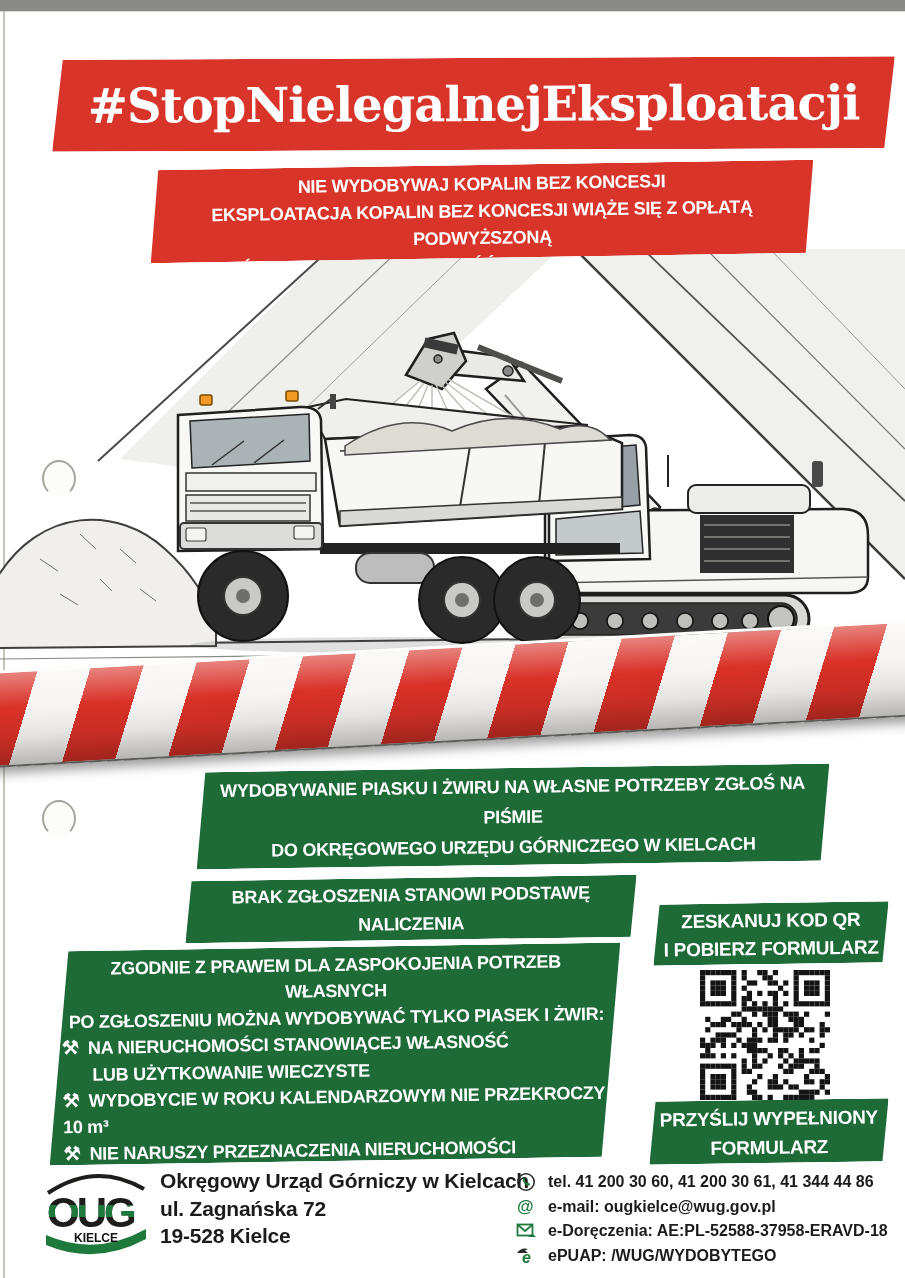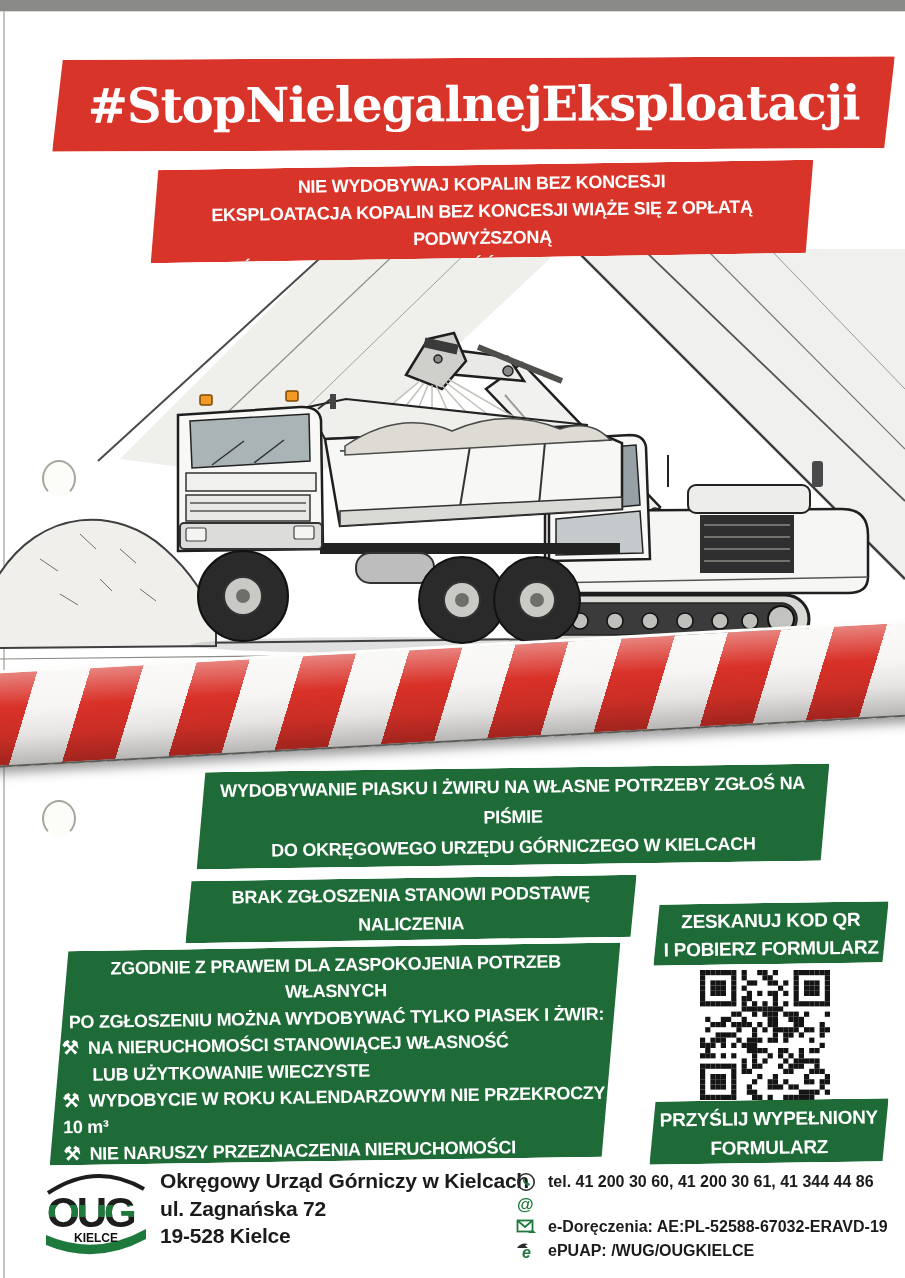--- a/index.html
+++ b/index.html
@@ -578,31 +578,32 @@
         <svg class="ic" viewBox="0 0 22 20">
           <circle cx="10" cy="10" r="8.2" fill="none" stroke="#2b2b2b" stroke-width="1.6"></circle>
           <path d="M7.2,6.2 C6.4,7.6 6.8,9.6 8.4,11.4 C10,13.2 12,14 13.5,13.4 L13.9,11.7 L11.9,10.7 C11.3,11.2 10.2,11 9.3,10 C8.4,9 8.2,7.9 8.8,7.4 L8.1,5.6 Z" fill="#1e7a3c"></path>
         </svg>
         <span>tel. 41 200 30 60, 41 200 30 61, 41 344 44 86</span>
       </div>
       <div class="row">
         <svg class="ic" viewBox="0 0 22 20">
           <text x="1" y="15" font-family="Liberation Sans, sans-serif" font-weight="bold" font-size="17" fill="#1e7a3c">@</text>
         </svg>
+        <span>e-mail: ougkielce@wug.gov.pl</span>
       </div>
       <div class="row">
         <svg class="ic" viewBox="0 0 22 20">
           <rect x="1.5" y="3.5" width="15" height="11" fill="none" stroke="#1e7a3c" stroke-width="1.8"></rect>
           <path d="M1.5,3.5 L9,10 L16.5,3.5" fill="none" stroke="#1e7a3c" stroke-width="1.8"></path>
           <path d="M12,16 L20,16 L16.5,12.8 Z" fill="#1e7a3c"></path>
         </svg>
-        <span>e-Doręczenia: AE:PL-52588-67032-ERAVD-19</span>
+        <span>e-Doręczenia: AE:PL-52588-37958-ERAVD-18</span>
       </div>
       <div class="row">
         <svg class="ic" viewBox="0 0 22 20">
           <path d="M1,7 Q5,1 12,3 L9,4.5 L12,7 Z" fill="#2b2b2b"></path>
           <text x="6" y="17" font-family="Liberation Sans, sans-serif" font-weight="bold" font-style="italic" font-size="16" fill="#1e7a3c">e</text>
         </svg>
-        <span>ePUAP: /WUG/OUGKIELCE</span>
+        <span>ePUAP: /WUG/WYDOBYTEGO</span>
       </div>
     </div>
   </div>
 </div>
 
 </body></html>

